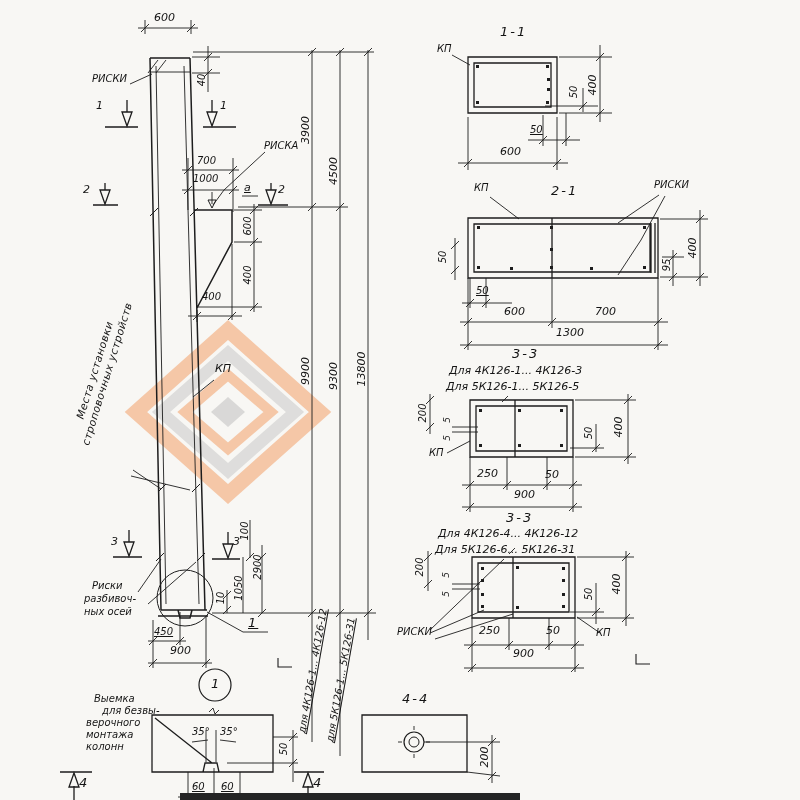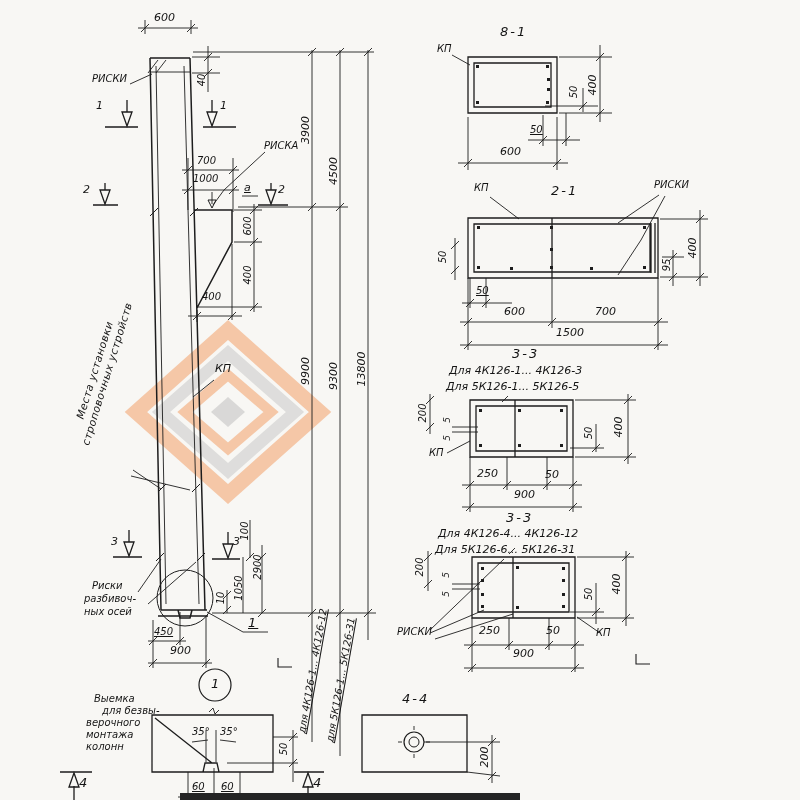--- a/index.html
+++ b/index.html
@@ -263,35 +263,35 @@
   <div class="lbl v t10" style="left:245px;top:531px">100</div>
   <div class="lbl v t10" style="left:258px;top:567px">2900</div>
   <div class="lbl v t10" style="left:239px;top:588px">1050</div>
   <div class="lbl v t10" style="left:221px;top:598px">10</div>
   <div class="lbl t10 u" style="left:154px;top:627px">450</div>
   <div class="lbl" style="left:170px;top:645px">900</div>
 
   <div class="lbl v80 t10 u" style="left:313px;top:671px">для 4К126-1... 4К126-12</div>
   <div class="lbl v80 t10 u" style="left:341px;top:680px">для 5К126-1... 5К126-31</div>
 
-  <div class="lbl t13" style="left:500px;top:25px">8-1</div>
+  <div class="lbl t13" style="left:500px;top:25px">1-1</div>
   <div class="lbl t10" style="left:437px;top:44px">КП</div>
   <div class="lbl v" style="left:592px;top:85px">400</div>
   <div class="lbl v t10" style="left:574px;top:92px">50</div>
   <div class="lbl t10 u" style="left:530px;top:125px">50</div>
   <div class="lbl" style="left:500px;top:146px">600</div>
 
   <div class="lbl t10" style="left:474px;top:183px">КП</div>
   <div class="lbl t13" style="left:551px;top:184px">2-1</div>
   <div class="lbl t10" style="left:654px;top:180px">РИСКИ</div>
   <div class="lbl v t10" style="left:443px;top:257px">50</div>
   <div class="lbl t10 u" style="left:476px;top:286px">50</div>
   <div class="lbl" style="left:504px;top:306px">600</div>
   <div class="lbl" style="left:595px;top:306px">700</div>
-  <div class="lbl" style="left:556px;top:327px">1500</div>
+  <div class="lbl" style="left:556px;top:327px">1300</div>
   <div class="lbl v" style="left:692px;top:248px">400</div>
   <div class="lbl v t10" style="left:667px;top:265px">95</div>
 
   <div class="lbl t13" style="left:512px;top:347px">3-3</div>
   <div class="lbl" style="left:449px;top:365px">Для 4К126-1... 4К126-3</div>
   <div class="lbl" style="left:446px;top:381px">Для 5К126-1... 5К126-5</div>
   <div class="lbl v t10" style="left:423px;top:413px">200</div>
   <div class="lbl v t9" style="left:447px;top:420px">5</div>
   <div class="lbl v t9" style="left:447px;top:438px">5</div>
   <div class="lbl t10" style="left:429px;top:448px">КП</div>

